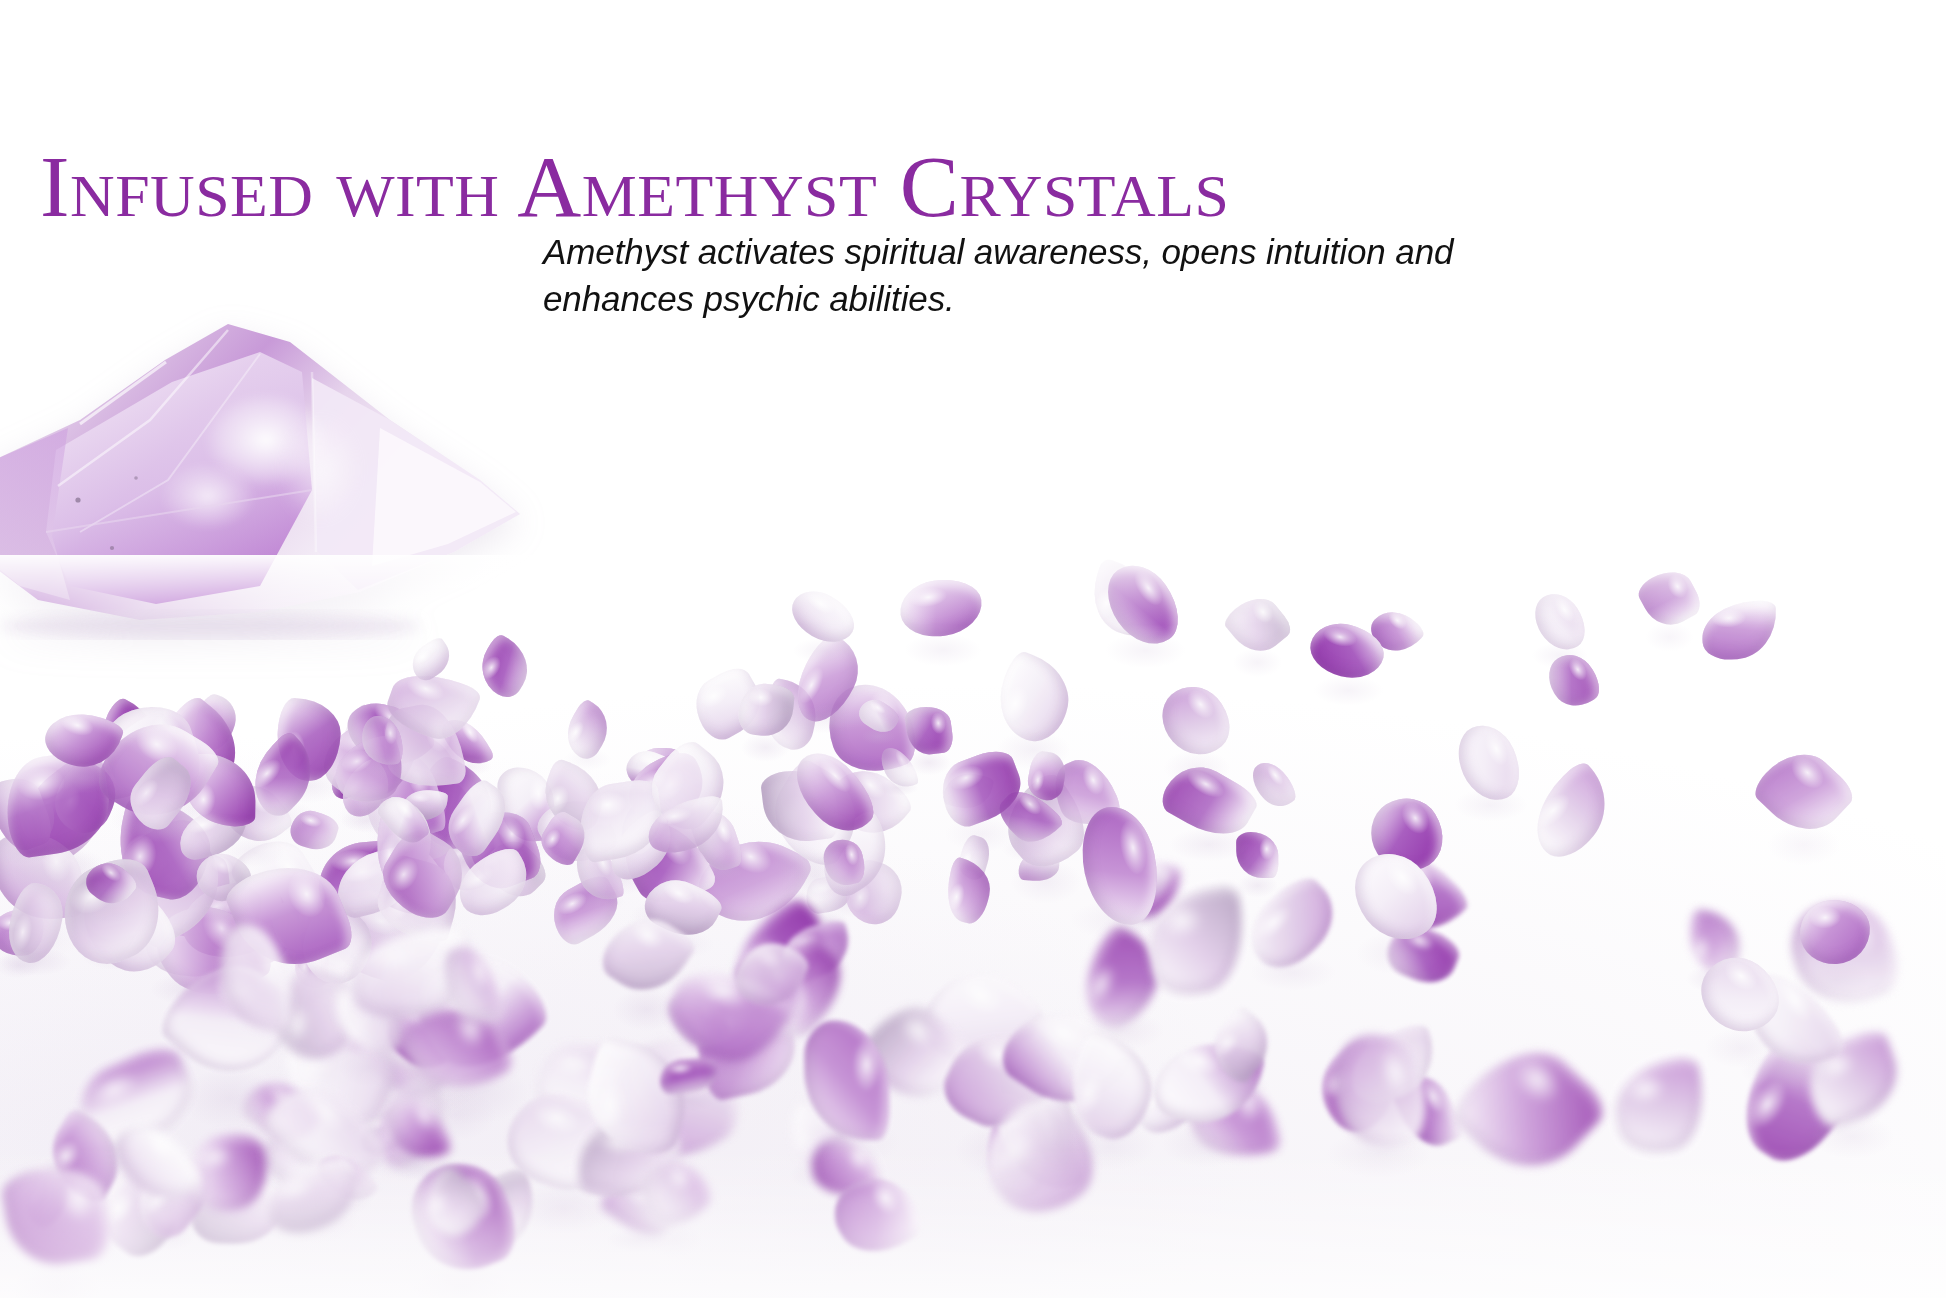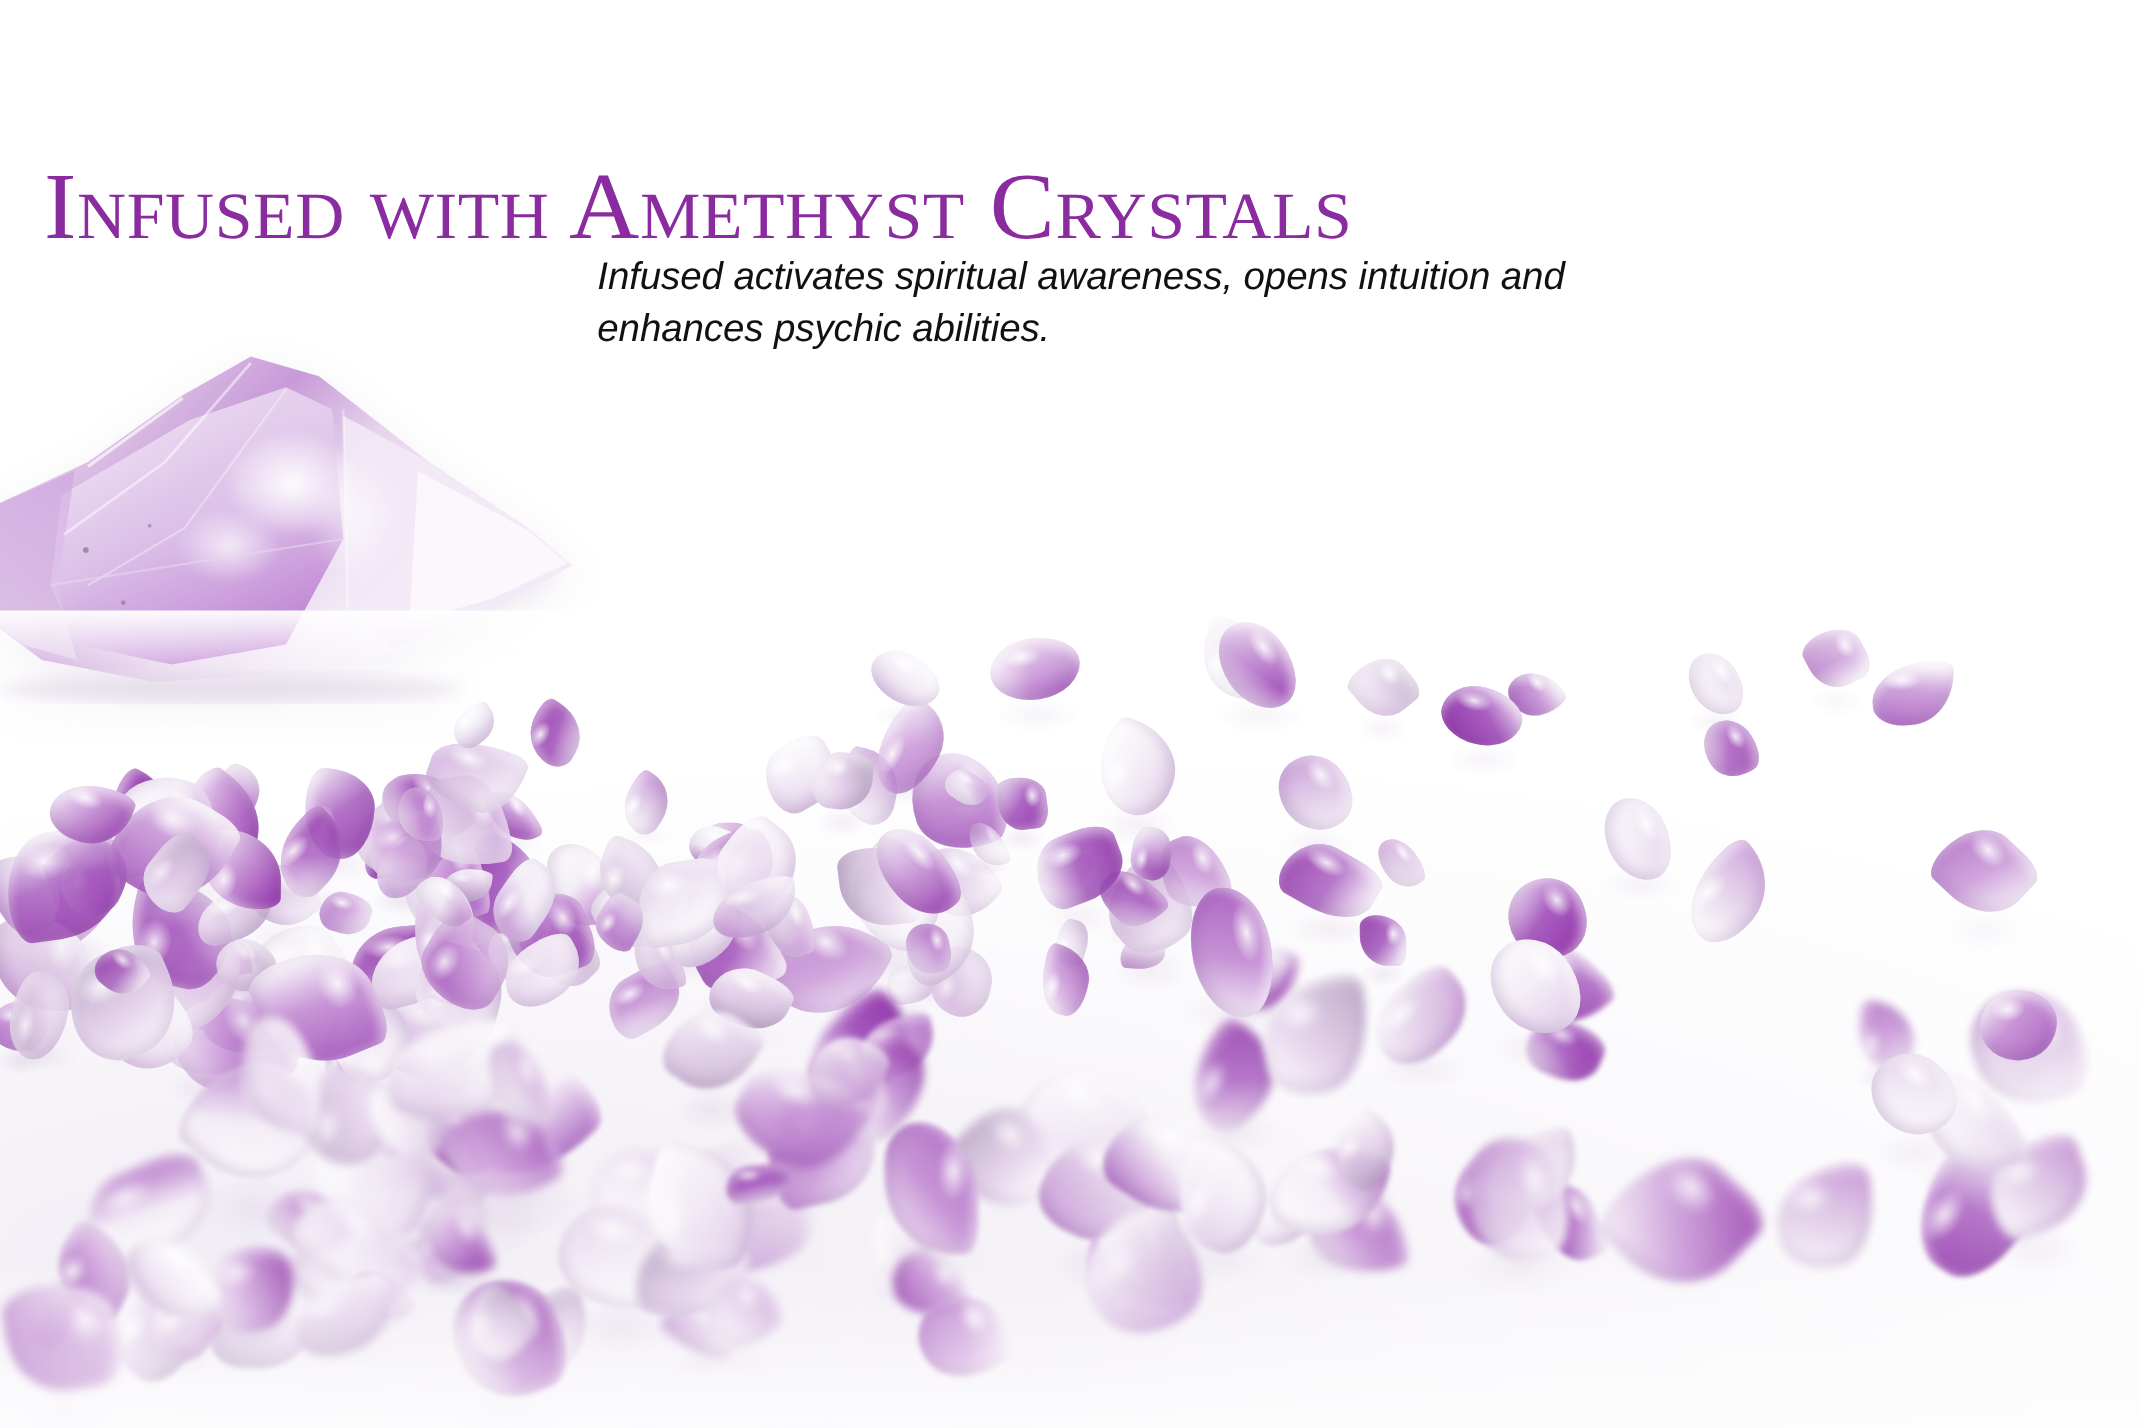--- a/index.html
+++ b/index.html
@@ -985,16 +985,16 @@
       </div>
       <div class="refl" style="left:784px;top:633.72px;width:79.2px;height:33px;opacity:.42;"></div>
     </div>
 
   <div class="topfade"></div>
   <div class="haze"></div>
 
   <h1 id="title">Infused with Amethyst Crystals</h1>
 
   <div id="copy">
-    <p>Infused activates spiritual awareness, opens intuition and enhances psychic abilities.</p>
+    <p>Amethyst activates spiritual awareness, opens intuition and enhances psychic abilities.</p>
   </div>
 
 </div>
 
 </body></html>

